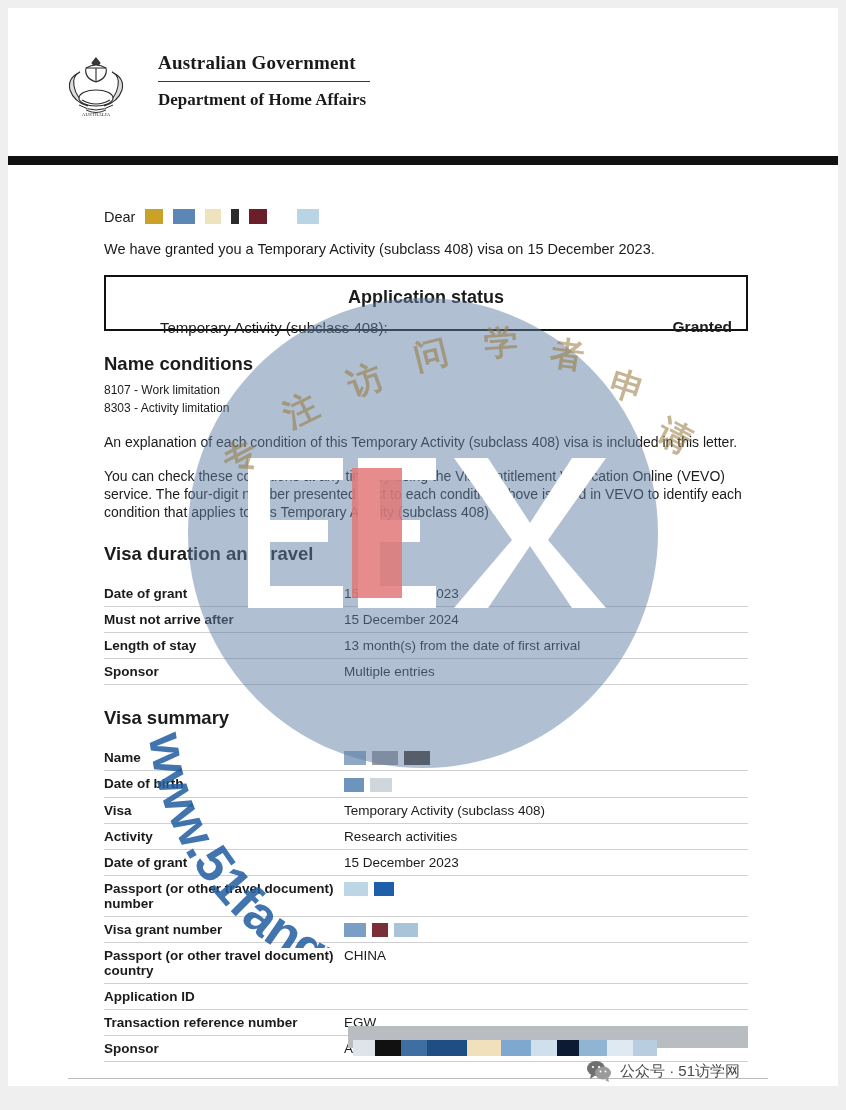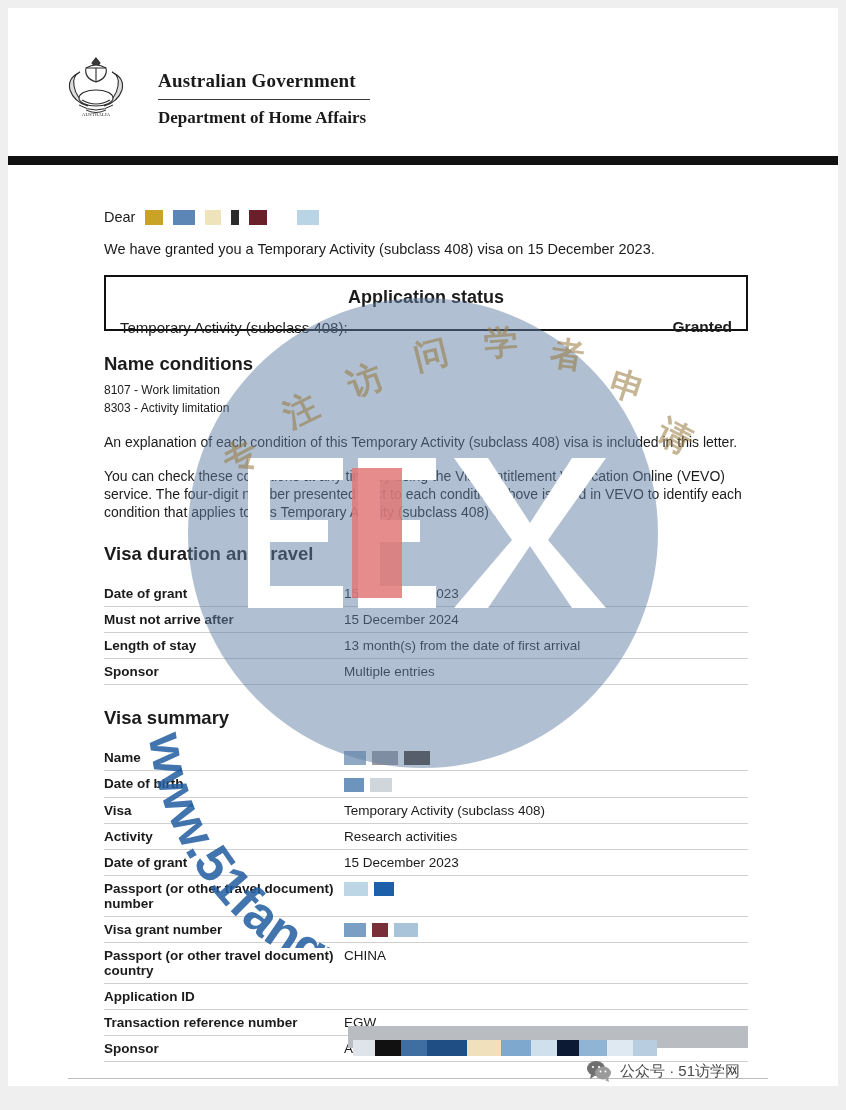--- a/index.html
+++ b/index.html
@@ -21,21 +21,21 @@
   .header{
     position:relative;
     height:148px;
     background:#ffffff;
   }
   .crest{
     position:absolute; left:48px; top:42px;
     width:80px; height:72px;
   }
   .gov-block{
-    position:absolute; left:150px; top:62px;
+    position:absolute; left:150px; top:44px;
     width:300px;
   }
   .gov-title{
     font-family:"Liberation Serif", serif;
     font-size:19px; font-weight:bold; color:#1a1a1a;
     letter-spacing:.2px;
   }
   .gov-rule{
     width:212px;height:1px;background:#3a3a3a;margin:7px 0 8px 0;
   }
@@ -49,21 +49,21 @@
 
   
   .doc{
     position:relative;
     padding:0 90px 0 96px;
     color:#1b1b1b;
   }
   .salutation{
     margin-top:44px;
     font-size:14.5px;
-    display:flex;align-items:center;gap:10px;
+    display:flex;gap:10px;
   }
   .redact{display:inline-block;height:15px;vertical-align:middle;}
   .r1{width:18px;background:#c9a227;}
   .r2{width:22px;background:#5b86b5;}
   .r3{width:16px;background:#efe3bb;}
   .r4{width:8px;background:#2b2b2b;}
   .r5{width:18px;background:#6b1f2a;}
   .r6{width:10px;background:#ffffff;}
   .r7{width:22px;background:#b9d4e4;}
 
@@ -77,20 +77,21 @@
     padding:10px 14px 14px 14px;
     height:56px;
     box-sizing:border-box;
   }
   .status-title{
     font-size:18px;font-weight:bold;margin-bottom:10px;text-align:center;
   }
   .status-row{
     display:flex;justify-content:space-between;align-items:center;
     font-size:15px;
+    margin-left:40px;
   }
   .status-value{font-weight:bold;font-size:15.5px;}
 
   h2.sec{
     font-size:18.5px;font-weight:bold;margin:22px 0 6px 0;
   }
   .cond{font-size:12px;line-height:18px;}
   p.para{font-size:14px;line-height:18px;margin:16px 0 0 0;}
 
   table.kv{

